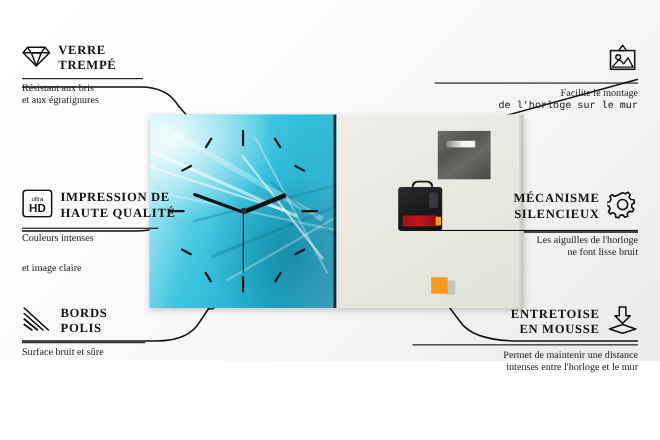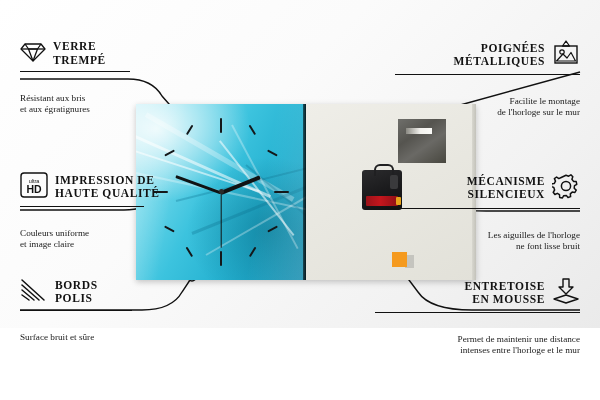--- a/index.html
+++ b/index.html
@@ -33,21 +33,21 @@
   .feat-right .feat-title{text-align:right;}
   .feat-rule{
     height:0;border-top:1.3px solid #111;
     margin-top:4px;
   }
   .feat-sub{
     font-family:"Liberation Serif", serif;
     font-size:9.2px;
     color:#1a1a1a;
     line-height:11.2px;
-    margin-top:21px;
+    margin-top:3px;
     white-space:nowrap;
   }
   .feat-right .feat-sub{text-align:right;}
   .icon-box{flex:0 0 auto;display:block;text-align:center;}
 
   
   #product{
     position:absolute;
     left:136px;top:104px;width:340px;height:176px;
     box-shadow:0 2px 6px rgba(0,0,0,0.22);
@@ -238,22 +238,22 @@
           <text x="14" y="11" font-family="Liberation Sans, sans-serif" font-size="5.5" fill="#111" text-anchor="middle">ultra</text>
           <text x="14" y="21" font-family="Liberation Sans, sans-serif" font-size="10.5" font-weight="bold" fill="#111" text-anchor="middle">HD</text>
         </svg>
       </span>
       <div>
         <div class="feat-title">IMPRESSION DE</div>
         <div class="feat-title">HAUTE QUALITÉ</div>
       </div>
     </div>
     <div class="feat-rule" style="width:124px;"></div>
-    <div class="feat-sub">Couleurs uniforme</div>
-    <div class="feat-sub" style="margin-top:0;">et image claire</div>
+    <div class="feat-sub">Couleurs intenses</div>
+    <div class="feat-sub" style="margin-top:16px;">et image claire</div>
   </div>
 
   <div class="feature feat-left" style="left:20px;top:278px;width:190px;">
     <div class="feat-head">
       <span class="icon-box">
         <svg width="28" height="24" viewBox="0 0 28 24">
           <g stroke="#111" stroke-width="1.5" stroke-linecap="round">
             <path d="M2 2 L24 22"></path>
             <path d="M2 7 L19 22"></path>
             <path d="M2 12 L14 22"></path>
@@ -265,36 +265,32 @@
         <div class="feat-title">BORDS</div>
         <div class="feat-title">POLIS</div>
       </div>
     </div>
     <div class="feat-rule" style="width:112px;"></div>
     <div class="feat-sub">Surface bruit et sûre</div>
   </div>
 
   <div class="feature feat-right" style="left:395px;top:40px;width:185px;">
     <div class="feat-head">
-      <div>
-        <div class="feat-title">POIGNÉES</div>
-        <div class="feat-title">MÉTALLIQUES</div>
-      </div>
       <span class="icon-box">
         <svg width="28" height="26" viewBox="0 0 28 26">
           <path d="M14 1 L10.5 6 H17.5 Z" fill="none" stroke="#111" stroke-width="1.3" stroke-linejoin="round"></path>
           <rect x="3" y="6" width="22" height="17" fill="none" stroke="#111" stroke-width="1.4"></rect>
           <circle cx="10" cy="12" r="2.2" fill="none" stroke="#111" stroke-width="1.2"></circle>
           <path d="M4.5 21 L11 14 L15 18 L19 12.5 L23.5 21 Z" fill="none" stroke="#111" stroke-width="1.2" stroke-linejoin="round"></path>
         </svg>
       </span>
     </div>
     <div class="feat-rule" style="width:185px;"></div>
     <div class="feat-sub">Facilite le montage</div>
-    <div class="feat-sub" style="margin-top:0;">de l'horloge sur le mur</div>
+    <div class="feat-sub" style="margin-top:0;font-family:Liberation Mono, monospace;">de l'horloge sur le mur</div>
   </div>
 
   <div class="feature feat-right" style="left:390px;top:172px;width:190px;">
     <div class="feat-head">
       <div>
         <div class="feat-title">MÉCANISME</div>
         <div class="feat-title">SILENCIEUX</div>
       </div>
       <span class="icon-box">
         <svg width="28" height="28" viewBox="0 0 28 28">

